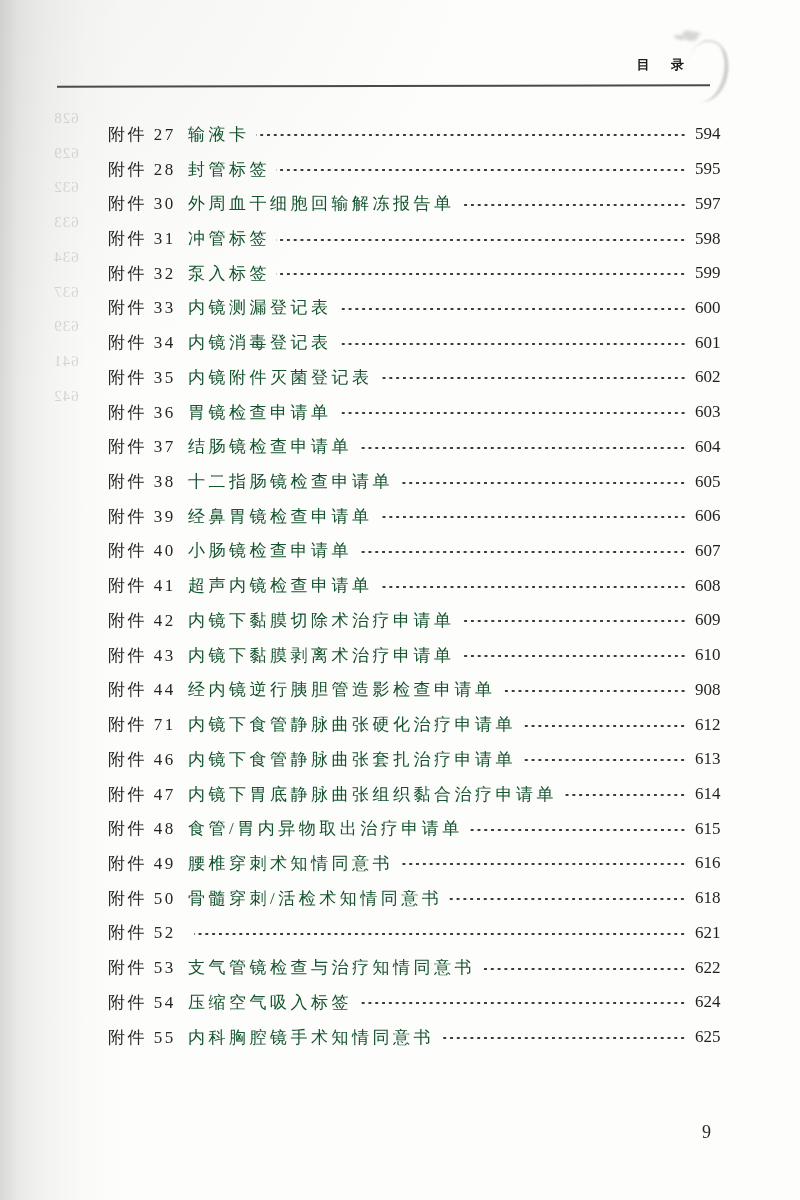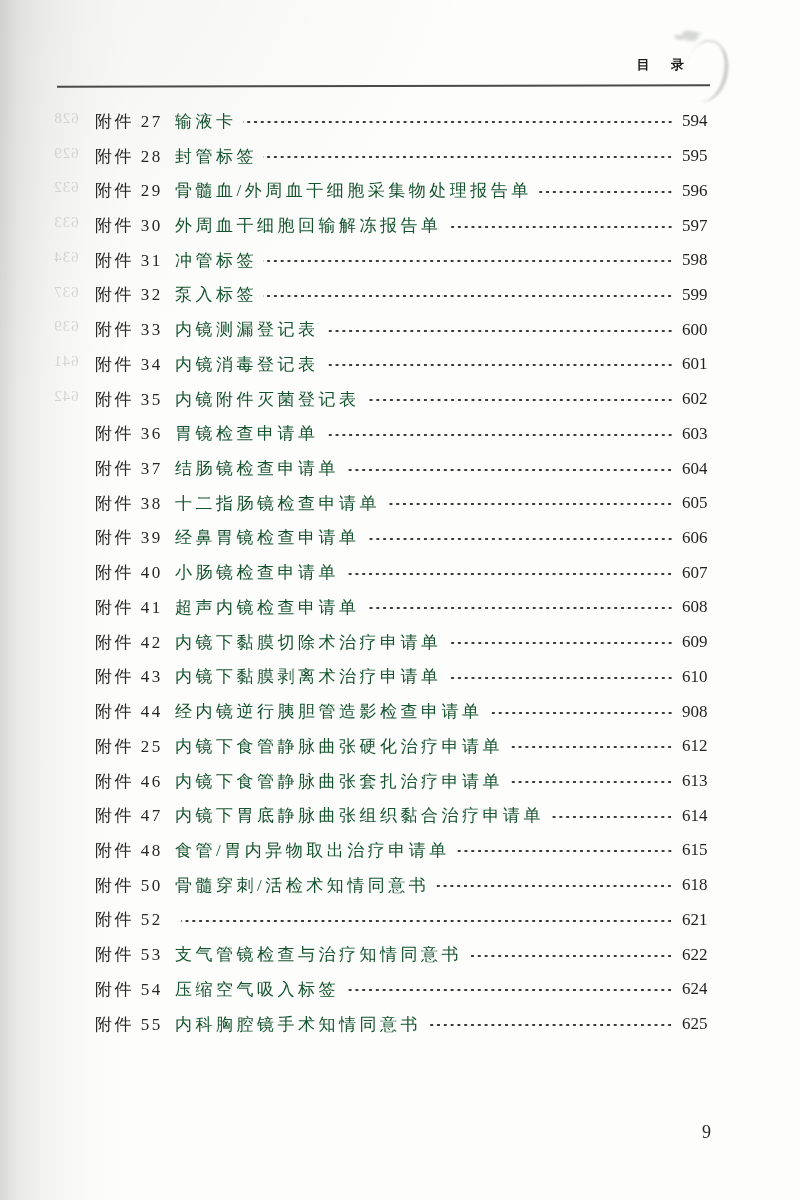--- a/index.html
+++ b/index.html
@@ -46,21 +46,21 @@
     font-size:15px;color:#b7bcb6;opacity:0.55;
     transform:scaleX(-1);
     filter:blur(0.6px);
     letter-spacing:1px;
     pointer-events:none;
   }
 
   
   .toc{
     position:absolute;top:104px;left:95px;width:623px;
-    list-style:none;margin:0;padding:0;
+    list-style:none;margin:13px;padding:0;
   }
   .row{
     display:flex;align-items:center;height:34.72px;
     font-size:17px;white-space:nowrap;
   }
   .lbl{flex:0 0 80px;letter-spacing:2.5px;color:#262626;}
   .ttl{letter-spacing:3.5px;color:#14532d;}
   .dots{
     flex:1 1 auto;height:8px;margin:2px 9px 0 6px;
     background-image:radial-gradient(circle,#3c3c3c 1.25px,rgba(0,0,0,0) 1.45px);
@@ -103,26 +103,20 @@
     <span class="pg">594</span>
   </li>
 
   <li class="row">
     <span class="lbl">附件 28</span>
     <span class="ttl">封管标签</span>
     <span class="dots"></span>
     <span class="pg">595</span>
   </li>
 
-  <li class="row">
-    <span class="lbl">附件 29</span>
-    <span class="ttl">骨髓血/外周血干细胞采集物处理报告单</span>
-    <span class="dots"></span>
-    <span class="pg">596</span>
-  </li>
 
   <li class="row">
     <span class="lbl">附件 30</span>
     <span class="ttl">外周血干细胞回输解冻报告单</span>
     <span class="dots"></span>
     <span class="pg">597</span>
   </li>
 
   <li class="row">
     <span class="lbl">附件 31</span>
@@ -216,21 +210,21 @@
   </li>
 
   <li class="row">
     <span class="lbl">附件 44</span>
     <span class="ttl">经内镜逆行胰胆管造影检查申请单</span>
     <span class="dots"></span>
     <span class="pg">908</span>
   </li>
 
   <li class="row">
-    <span class="lbl">附件 25</span>
+    <span class="lbl">附件 71</span>
     <span class="ttl">内镜下食管静脉曲张硬化治疗申请单</span>
     <span class="dots"></span>
     <span class="pg">612</span>
   </li>
 
   <li class="row">
     <span class="lbl">附件 46</span>
     <span class="ttl">内镜下食管静脉曲张套扎治疗申请单</span>
     <span class="dots"></span>
     <span class="pg">613</span>
@@ -243,20 +237,26 @@
     <span class="pg">614</span>
   </li>
 
   <li class="row">
     <span class="lbl">附件 48</span>
     <span class="ttl">食管/胃内异物取出治疗申请单</span>
     <span class="dots"></span>
     <span class="pg">615</span>
   </li>
 
+  <li class="row">
+    <span class="lbl">附件 49</span>
+    <span class="ttl">腰椎穿刺术知情同意书</span>
+    <span class="dots"></span>
+    <span class="pg">616</span>
+  </li>
 
   <li class="row">
     <span class="lbl">附件 50</span>
     <span class="ttl">骨髓穿刺/活检术知情同意书</span>
     <span class="dots"></span>
     <span class="pg">618</span>
   </li>
 
 
   <li class="row">

